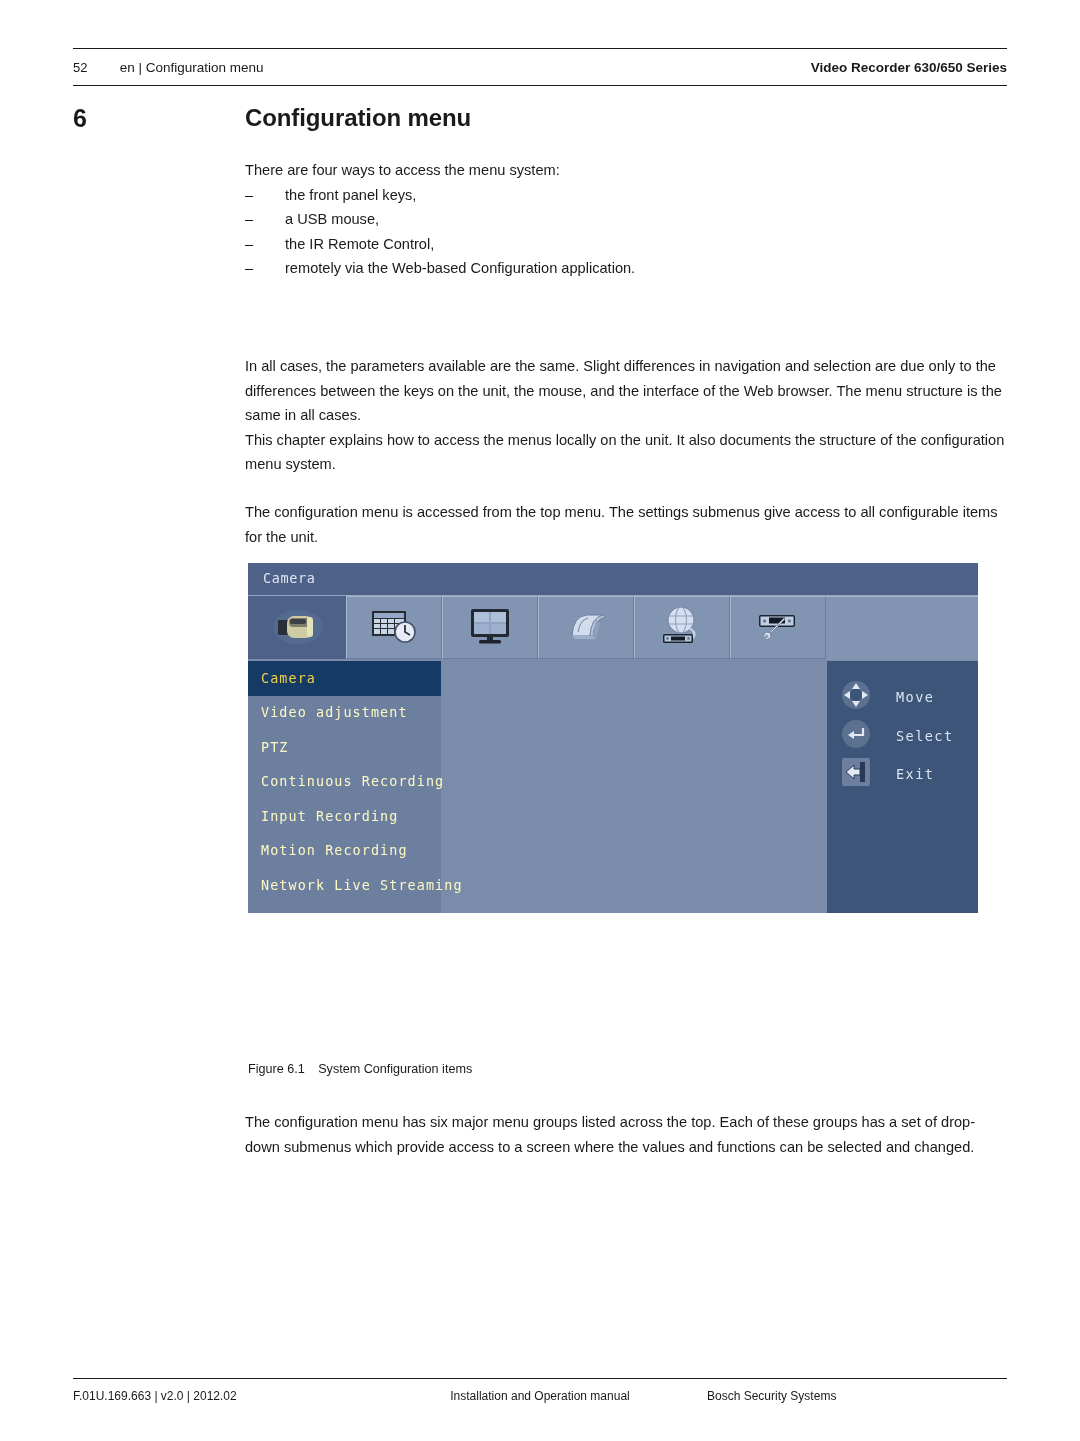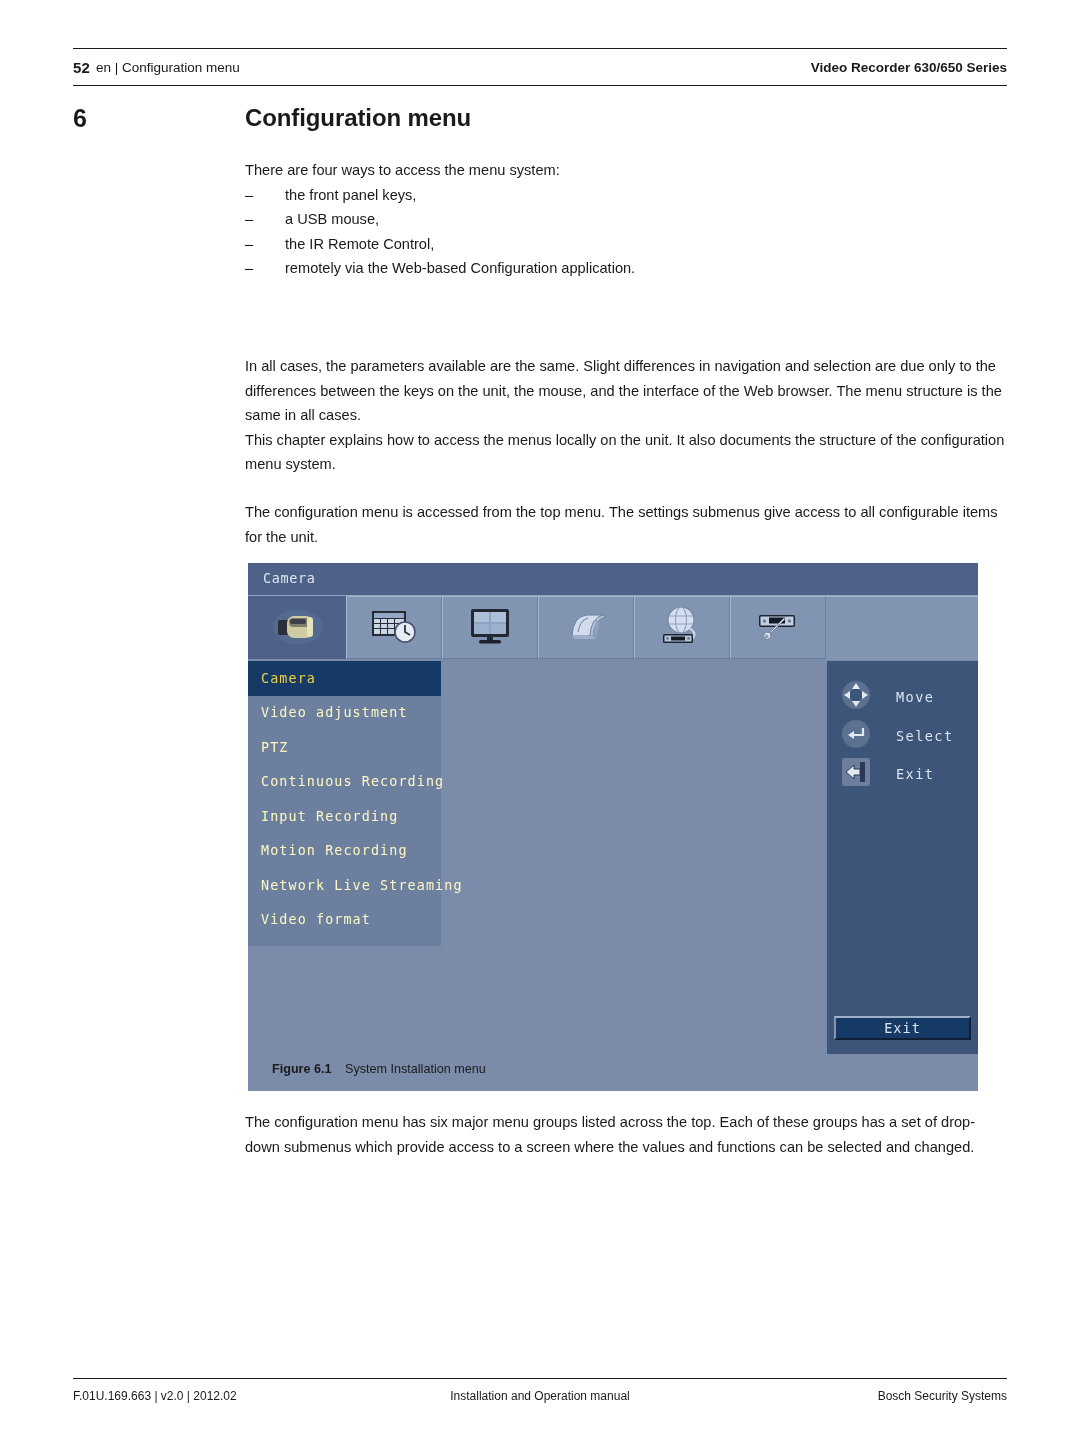--- a/index.html
+++ b/index.html
@@ -15,21 +15,21 @@
   
   .page { position:absolute; left:0; top:0; width:1080px; height:1441px; }
 
   
   .header {
     position:absolute; left:73px; top:48px; width:934px; height:36px;
     border-top:1.6px solid #1a1a1a;
     border-bottom:1.6px solid #1a1a1a;
     display:flex; align-items:center;
   }
-  .hdr-page-num { font-size:15px; font-weight:bold; margin-right:6px; letter-spacing:0.1px; }
+  .hdr-page-num { font-size:13px; font-weight:normal; margin-right:32px; letter-spacing:0.1px; }
   .hdr-left { font-size:13.5px; }
   .hdr-right { margin-left:auto; font-size:13.5px; font-weight:bold; }
 
   
   .chapter {
     position:absolute; left:73px; top:104px; width:934px;
     display:flex; align-items:flex-start;
   }
   .chapter-num { font-size:25px; font-weight:bold; width:172px; flex:0 0 172px; }
   .chapter-title { font-size:24px; font-weight:bold; letter-spacing:-0.1px; }
@@ -50,21 +50,21 @@
     position:relative; padding-left:40px;
   }
   ul.dashlist li .dash {
     position:absolute; left:0; top:0; width:20px;
   }
 
   
   .figure-wrap { position:absolute; left:248px; top:563px; width:730px; height:491px; }
 
   .osd {
-    position:absolute; left:0; top:0; width:730px; height:528px;
+    position:absolute; left:0; top:0; width:730px; height:350px;
     background:#7b8cab;
     font-family:"DejaVu Sans Mono", monospace;
     overflow:hidden;
   }
   
   .osd-titlebar {
     position:absolute; left:0; top:0; width:730px; height:32px;
     background:#4e6289;
     border-bottom:1px solid #95a6c2;
   }
@@ -138,33 +138,33 @@
     box-sizing:border-box;
     display:flex; align-items:center; justify-content:center;
     font-size:13.6px; color:#dfe6f2; letter-spacing:1px;
   }
 
   
   .fig-caption {
     position:absolute; left:248px; top:1062px; width:730px;
     font-size:12.6px;
   }
-  .fig-caption .fc-label { font-weight:bold;margin-left:24px; }
+  .fig-caption .fc-label { font-weight:normal; }
   .fig-caption .fc-text { margin-left:10px; }
 
   
   .footer {
     position:absolute; left:73px; top:1378px; width:934px; height:34px;
     border-top:1.6px solid #1a1a1a;
     display:flex; align-items:center;
     font-size:12px;
   }
   .footer .f-left { width:300px; }
   .footer .f-mid { flex:1; text-align:center; }
-  .footer .f-right { width:300px; text-align:right; }
+  .footer .f-right { width:300px; text-align:left; }
 </style>
 </head>
 <body>
 
 <div class="page">
 
   <div class="header">
     <span class="hdr-page-num">52</span>
     <span class="hdr-left">en | Configuration menu</span>
     <span class="hdr-right">Video Recorder 630/650 Series</span>
@@ -383,21 +383,21 @@
           <div class="osd-exit-btn">
             <span>Exit</span>
           </div>
         </div>
       </div>
     </div>
   </div>
 
   <div class="fig-caption">
     <span class="fc-label">Figure 6.1</span>
-    <span class="fc-text">System Installation menu</span>
+    <span class="fc-text">System Configuration items</span>
   </div>
 
   <div class="body-col blk-4">
     <p class="para">The configuration menu has six major menu groups listed across the top. Each of these groups has a set of drop-down submenus which provide access to a screen where the values and functions can be selected and changed.</p>
   </div>
 
   <div class="footer">
     <span class="f-left">F.01U.169.663 | v2.0 | 2012.02</span>
     <span class="f-mid">Installation and Operation manual</span>
     <span class="f-right">Bosch Security Systems</span>

